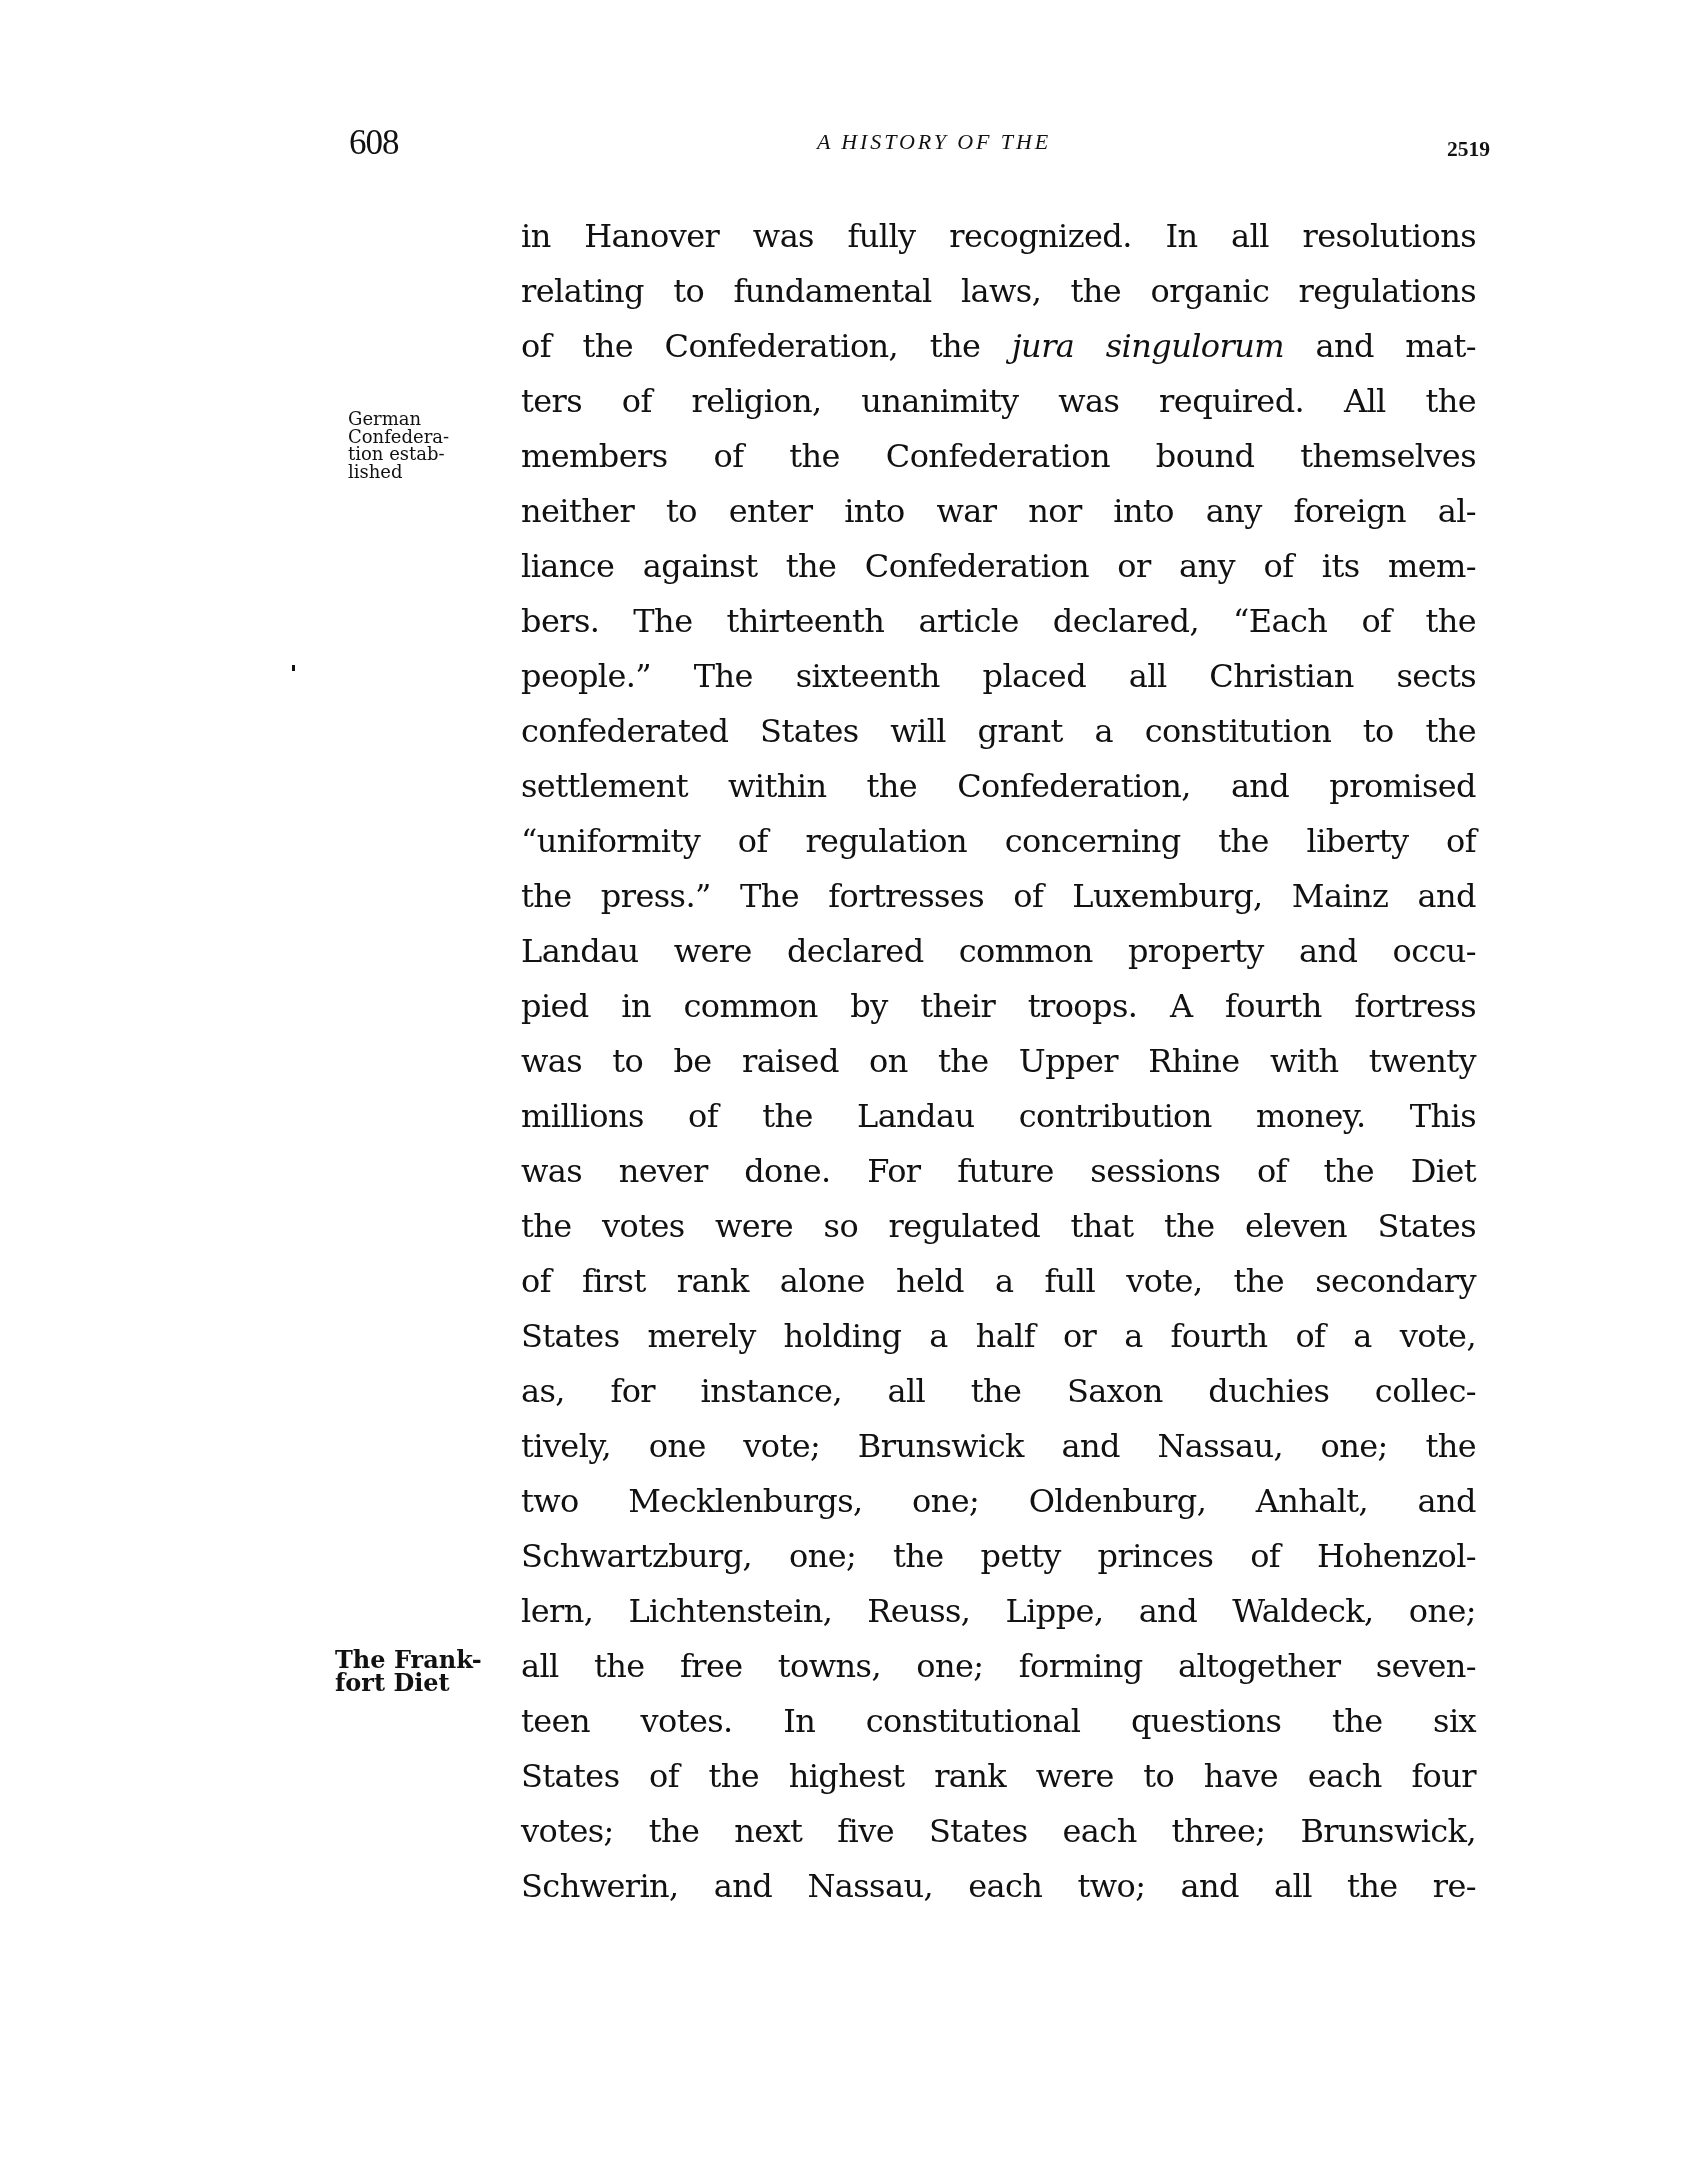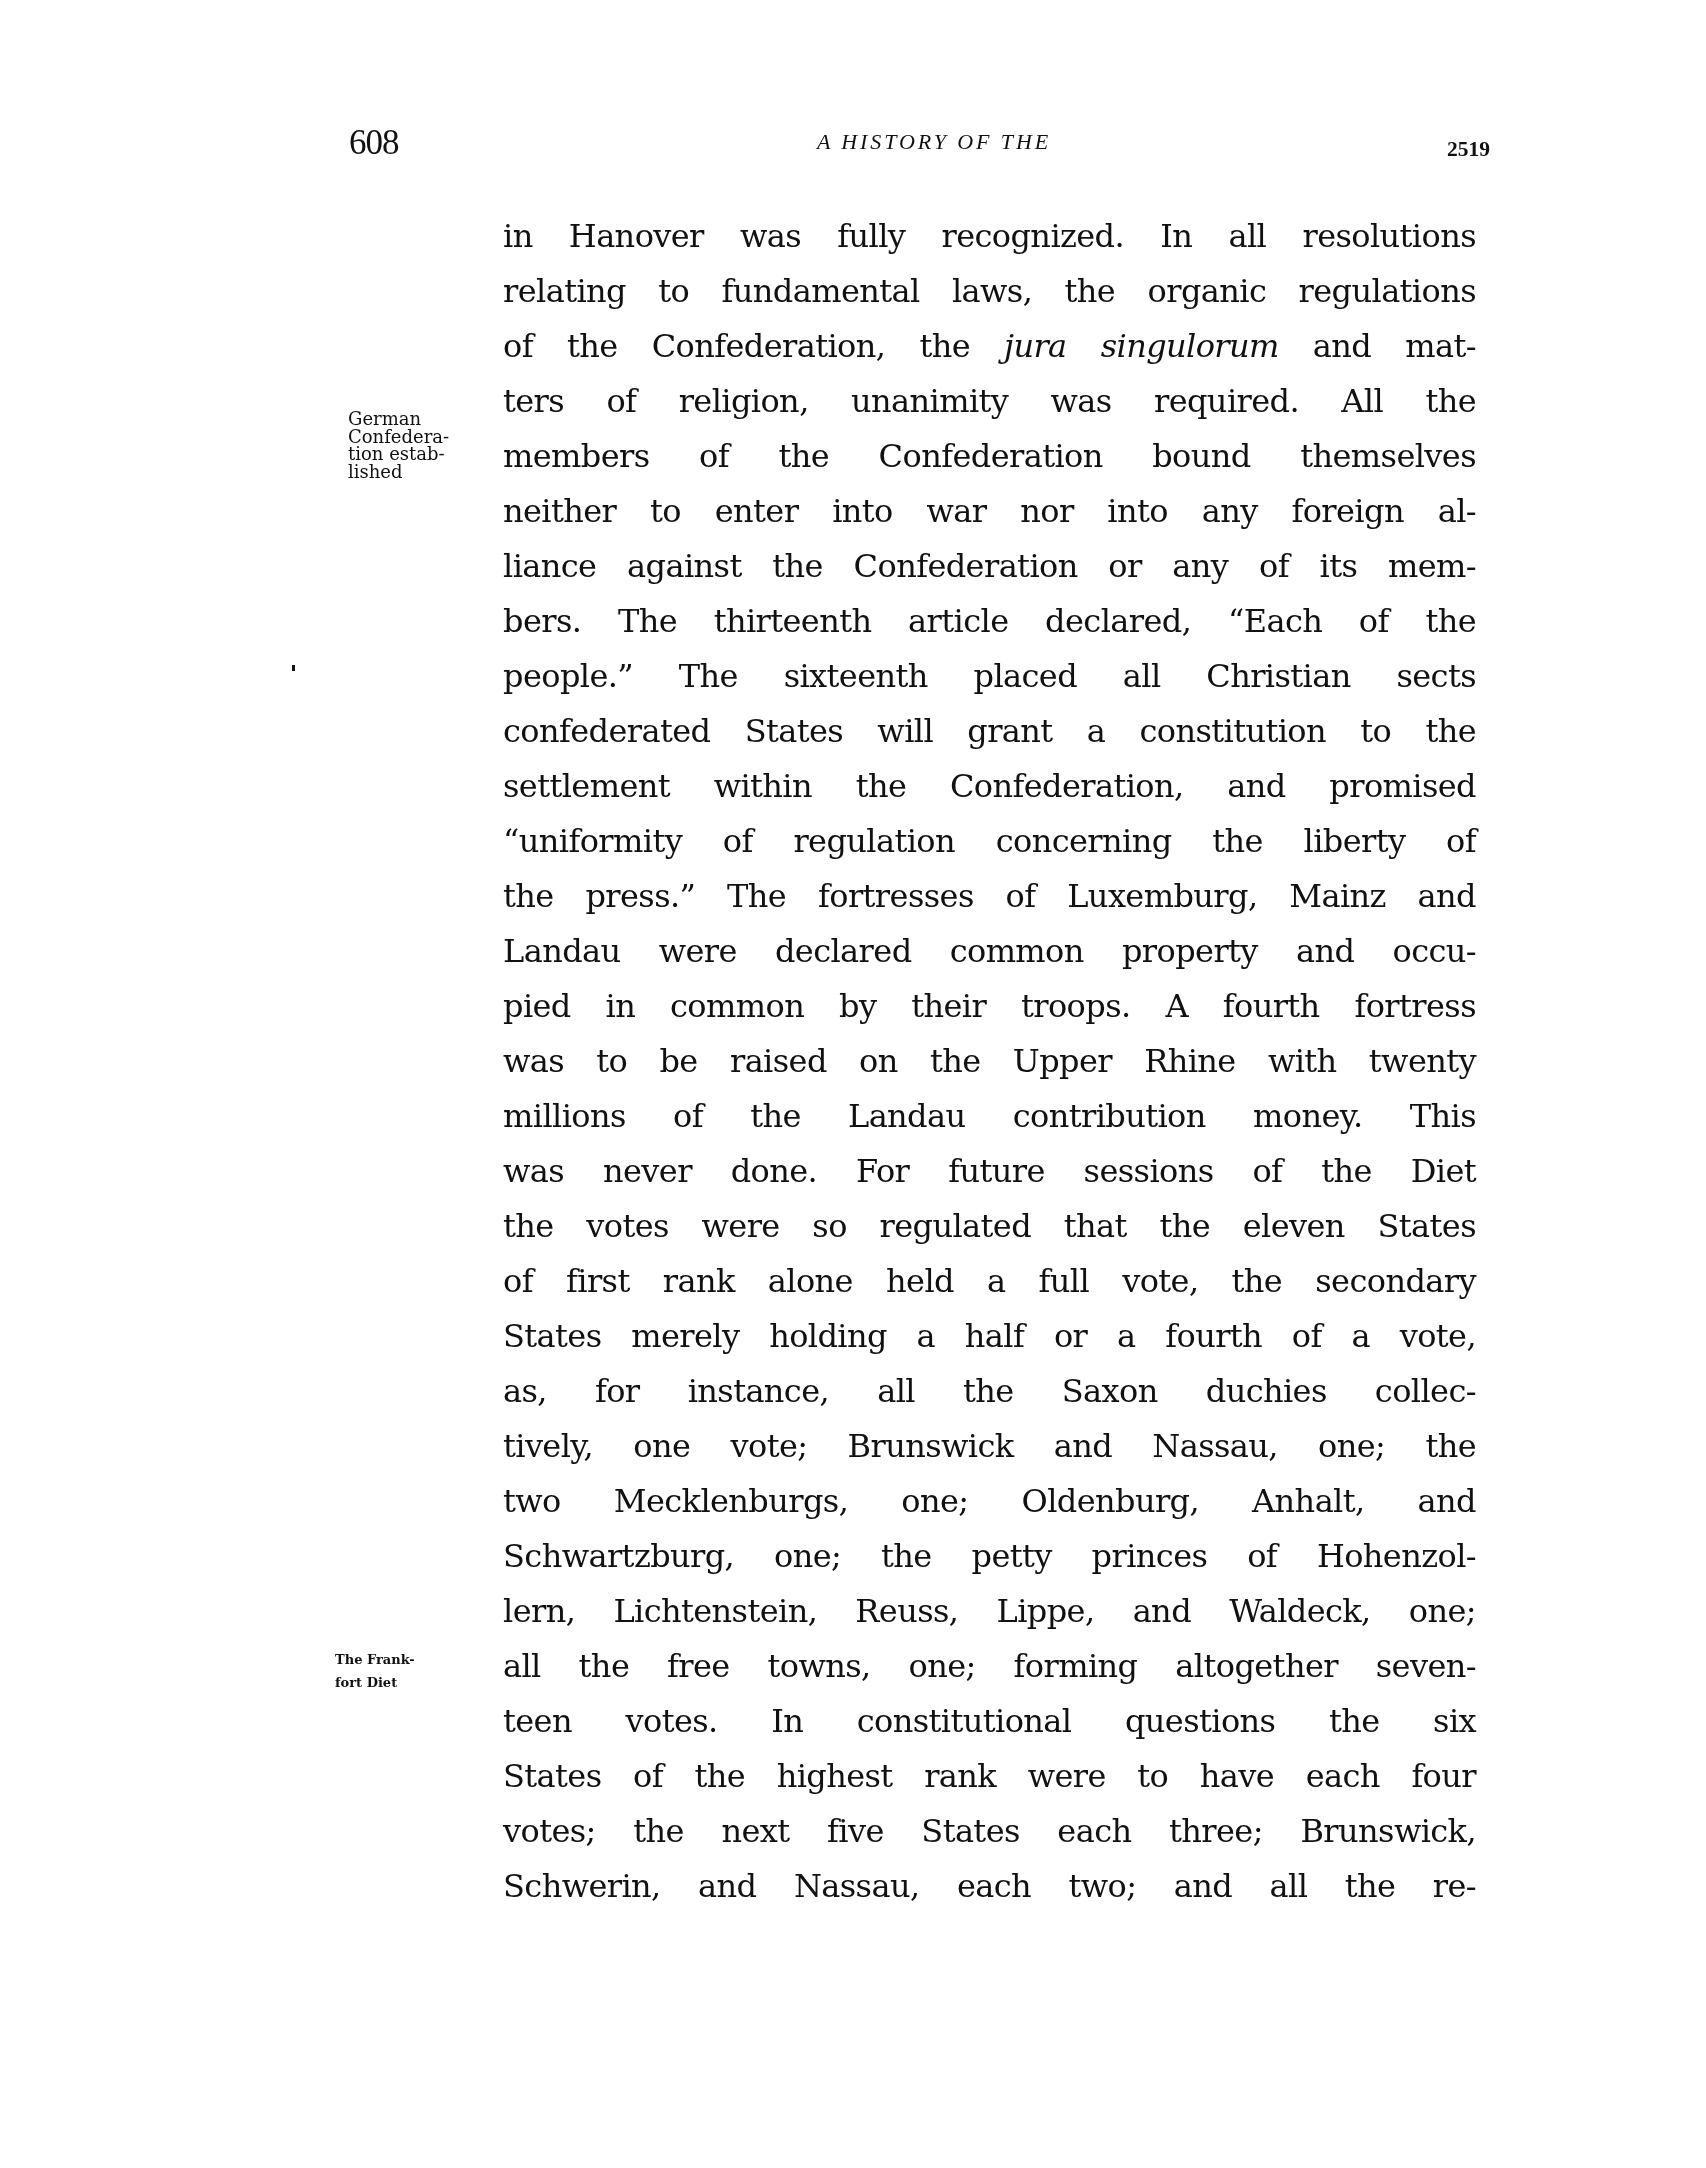--- a/index.html
+++ b/index.html
@@ -22,32 +22,32 @@
   .running-year {
     position: absolute; right: 0; top: 13.7px;
     font-size: 21.5px; font-weight: bold; font-family: "Liberation Serif", serif;
   }
 
   .body-text { position: absolute; left: 503px; top: 209px; width: 973px; }
   .line {
     display: block; height: 55px; line-height: 55px;
     font-size: 32px; white-space: nowrap;
     text-align: justify; text-align-last: justify;
-    font-family: "DejaVu Serif", serif; letter-spacing: -0.6px; word-spacing: 1px;
+    font-family: "DejaVu Serif", serif; letter-spacing: -0.6px; word-spacing: 1px; margin-left: 18px;
   }
   .line.last { text-align-last: justify; }
   .line em { font-style: italic; }
 
   .margin-note {
     position: absolute; font-family: "DejaVu Serif", serif;
     font-size: 18px; line-height: 17.6px; color: #111111;
   }
   .margin-note span { display: block; white-space: nowrap; }
   .note-german { left: 348px; top: 410px; }
-  .note-frankfort { left: 335px; top: 1648px; font-weight: bold; line-height: 23.4px; font-size: 13px; }
+  .note-frankfort { left: 335px; top: 1648px; font-weight: bold; line-height: 23.4px; font-size: 24px; }
 
   .stray-mark {
     position: absolute; left: 292px; top: 665px; width: 2.9px; height: 5.9px; background: #111;
   }
 </style>
 </head>
 <body>
 
 <div class="page">
 

